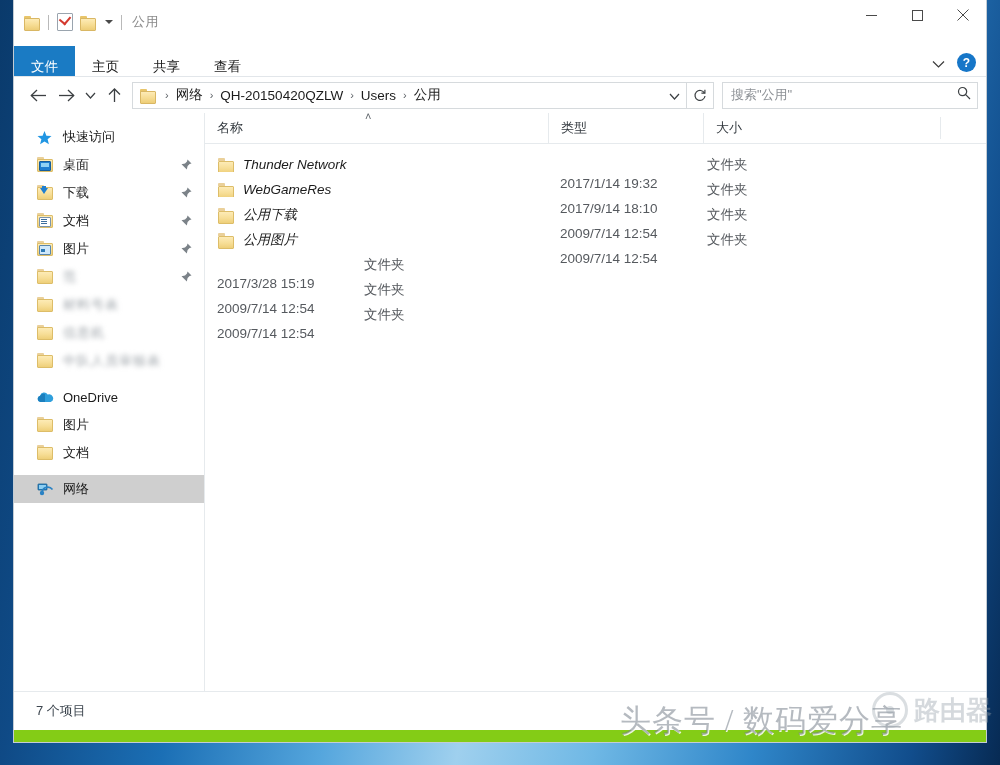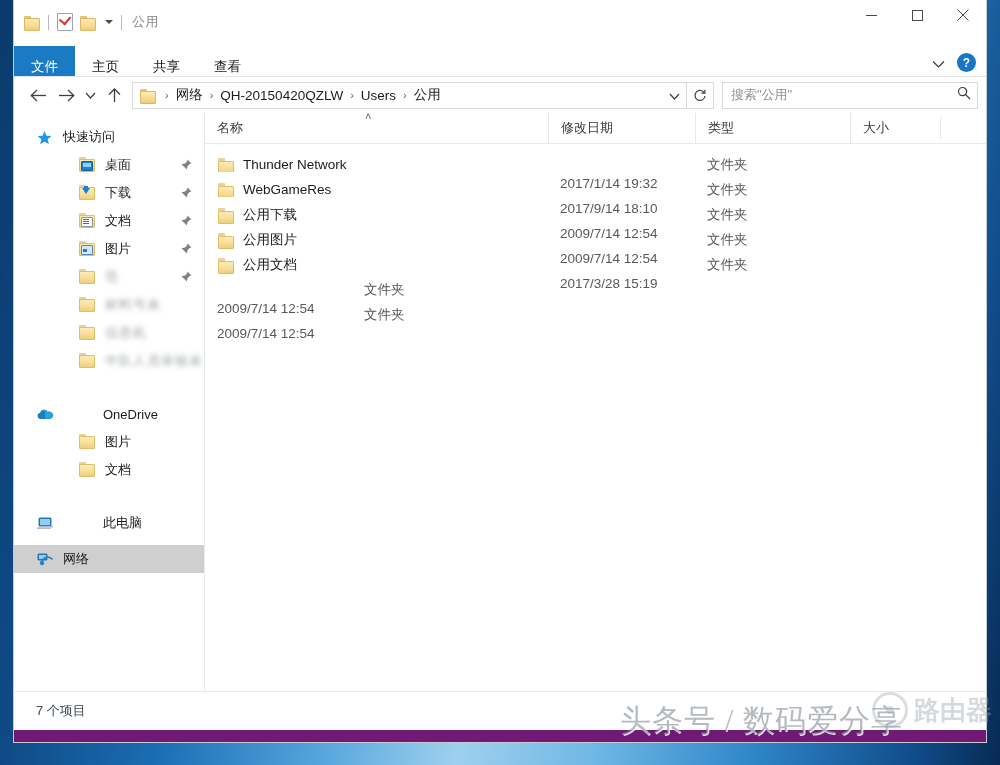--- a/index.html
+++ b/index.html
@@ -11,21 +11,21 @@
   body {
     background: linear-gradient(100deg,#0a3a6b 0%,#0f4a86 12%,#1b6fb5 26%,#55a6dd 40%,#9fd0ee 52%,#6fb8e5 64%,#2f86c9 78%,#114d8c 92%,#072a53 100%);
     position: relative;
   }
 
   
   #window {
     position: absolute;
     left: 14px; top: 0px;
     width: 972px; height: 742px;
-    background: #701a75;
+    background: #84cc16;
     box-shadow: 0 0 0 1px #c3ccd4;
     overflow: hidden;
   }
 
   
   #titlebar {
     height: 44px; position: relative;
     background: #ffffff;
     display: flex; align-items: center;
   }
@@ -121,21 +121,21 @@
 
   
   #navpane {
     width: 190px; background:#ffffff; border-right:1px solid #e6eaed;
     padding-top: 10px; overflow:hidden; position:relative;
   }
   .nav-row {
     height: 28px; display:flex; align-items:center; padding-left: 22px;
     font-size: 13px; color:#1b1b1b; position:relative;
   }
-  .nav-row.indent { padding-left: 64px; text-align: right; }
+  .nav-row.indent { padding-left: 22px; text-align: right; }
   .nav-row.selected { background:#cfcfcf; }
   .nav-ico { width:18px; height:16px; margin-right:9px; position:relative; flex:none;}
   .nav-label { white-space:nowrap; }
   .pin {
     position:absolute; right:12px; top:7px; color:#7b8288;
   }
   .blurtext {
     color:#9aa0a6; filter: blur(2.6px); letter-spacing:1px;
   }
   
@@ -157,40 +157,40 @@
   .badge.pic { background:#cfe8fb; border:1px solid #5a87ad;}
   .badge.pic::after{content:"";position:absolute;left:1px;top:3px;width:4px;height:3px;background:#2e7ab5;}
   .dl-arrow {
     position:absolute; left:4px; top:3px; width:0;height:0;
     border-left:4px solid transparent;border-right:4px solid transparent;border-top:6px solid #1f7fd0;
   }
   .dl-stem { position:absolute; left:6px; top:1px; width:4px;height:3px;background:#1f7fd0;}
   .cloud-ico { position:absolute; left:0; top:2px; width:18px;height:12px;}
   .pc-ico { position:absolute; left:0; top:2px; width:18px; height:13px;}
   .net-ico { position:absolute; left:0; top:2px; width:18px; height:13px;}
-  .nav-group { margin-top: 25px; gap: 40px; }
+  .nav-group { margin-top: 8px; }
 
   
   #filelist { flex:1; background:#ffffff; position:relative; }
   #colheader { height: 30px; display:flex; align-items:center; position:relative;
                border-bottom:1px solid #e6eaed; }
   .col {
     font-size:13px; color:#33393f; height:30px; display:flex; align-items:center;
     padding-left:12px; position:relative; box-sizing:border-box;
   }
   .col + .col { border-left:1px solid #e6eaed; }
   .col-end { position:absolute; top:4px; height:22px; width:1px; background:#e6eaed; }
   .sortcaret {
     position:absolute; left: 160px; top:-3px; color:#5d6369; font-size:11px;
   }
   .row {
     height: 25px; display:flex; align-items:center; font-size:13.5px; color:#1b1b1b;
   }
   .cell { box-sizing:border-box; white-space:nowrap; overflow:hidden; }
-  .cell.name { display:flex; align-items:center; padding-left:12px; }
+  .cell.name { display:flex; align-items:center; padding-left:12px;font-style:italic; }
   .cell.date { color:#55595e; padding-left:12px;margin-top:38px; }
   .cell.type { color:#55595e; padding-left:12px; }
   .cell.size { padding-left:12px; }
   .row-folder-ico { width:16px;height:14px; position:relative; margin-right:10px; flex:none;}
   .row-folder-ico .f-base { top:3px; }
   #rows { padding-top:8px; }
 
   
   #statusbar {
     height: 38px; border-top:1px solid #e6eaed; display:flex; align-items:center;
@@ -476,53 +476,40 @@
       </div>
 
       <div class="nav-row indent">
         <span class="nav-ico">
           <span class="f-tab"></span>
             <span class="f-base"></span>
         </span>
         <span class="nav-label">文档</span>
       </div>
 
-      <div class="nav-row nav-group">
-        <span class="nav-ico">
-          <svg class="pc-ico" viewBox="0 0 18 13">
-            <rect x="3" y="1" width="12" height="8" rx="0.6" fill="#2a82c4" stroke="#17608f" stroke-width="0.8"></rect>
-            <rect x="4" y="2" width="10" height="6" fill="#8ecff2"></rect>
-            <path d="M1 11.5 L4 9.2 L17 9.2 L14.5 11.5 Z" fill="#bfcfda" stroke="#8fa3b2" stroke-width="0.6"></path>
-          </svg>
-        </span>
-        <span class="nav-label">此电脑</span>
-      </div>
 
       <div class="nav-row selected" style="margin-top:8px;">
         <span class="nav-ico">
           <svg class="net-ico" viewBox="0 0 18 13">
             <rect x="2" y="1" width="9" height="6" rx="0.6" fill="#2a82c4" stroke="#17608f" stroke-width="0.8"></rect>
             <rect x="3" y="2" width="7" height="4" fill="#8ecff2"></rect>
             <path d="M6 8.5 A6 6 0 0 1 16.5 6.5" fill="none" stroke="#2a82c4" stroke-width="1.6"></path>
             <circle cx="6" cy="10" r="2.2" fill="#2a82c4"></circle>
           </svg>
         </span>
         <span class="nav-label">网络</span>
       </div>
     </div>
 
     <div id="filelist">
 
       <div id="colheader">
         <div class="col" style="width:343px">
           <span>名称</span>
           <span class="sortcaret">˄</span>
-        </div>
-        <div class="col" style="width:147px">
-          <span>修改日期</span>
         </div>
         <div class="col" style="width:155px">
           <span>类型</span>
         </div>
         <div class="col" style="width:90px">
           <span>大小</span>
         </div>
         <div class="col-end" style="left:735px"></div>
       </div>
 
@@ -574,27 +561,20 @@
                 <span class="f-base"></span>
               </span>
             <span>公用图片</span>
           </div>
           <div class="cell date" style="width:147px">2009/7/14 12:54</div>
           <div class="cell type" style="width:155px">文件夹</div>
           <div class="cell size" style="width:90px"></div>
         </div>
 
         <div class="row">
-          <div class="cell name" style="width:343px">
-            <span class="row-folder-ico">
-                <span class="f-tab"></span>
-                <span class="f-base"></span>
-              </span>
-            <span>公用文档</span>
-          </div>
           <div class="cell date" style="width:147px">2017/3/28 15:19</div>
           <div class="cell type" style="width:155px">文件夹</div>
           <div class="cell size" style="width:90px"></div>
         </div>
 
         <div class="row">
           <div class="cell date" style="width:147px">2009/7/14 12:54</div>
           <div class="cell type" style="width:155px">文件夹</div>
           <div class="cell size" style="width:90px"></div>
         </div>

